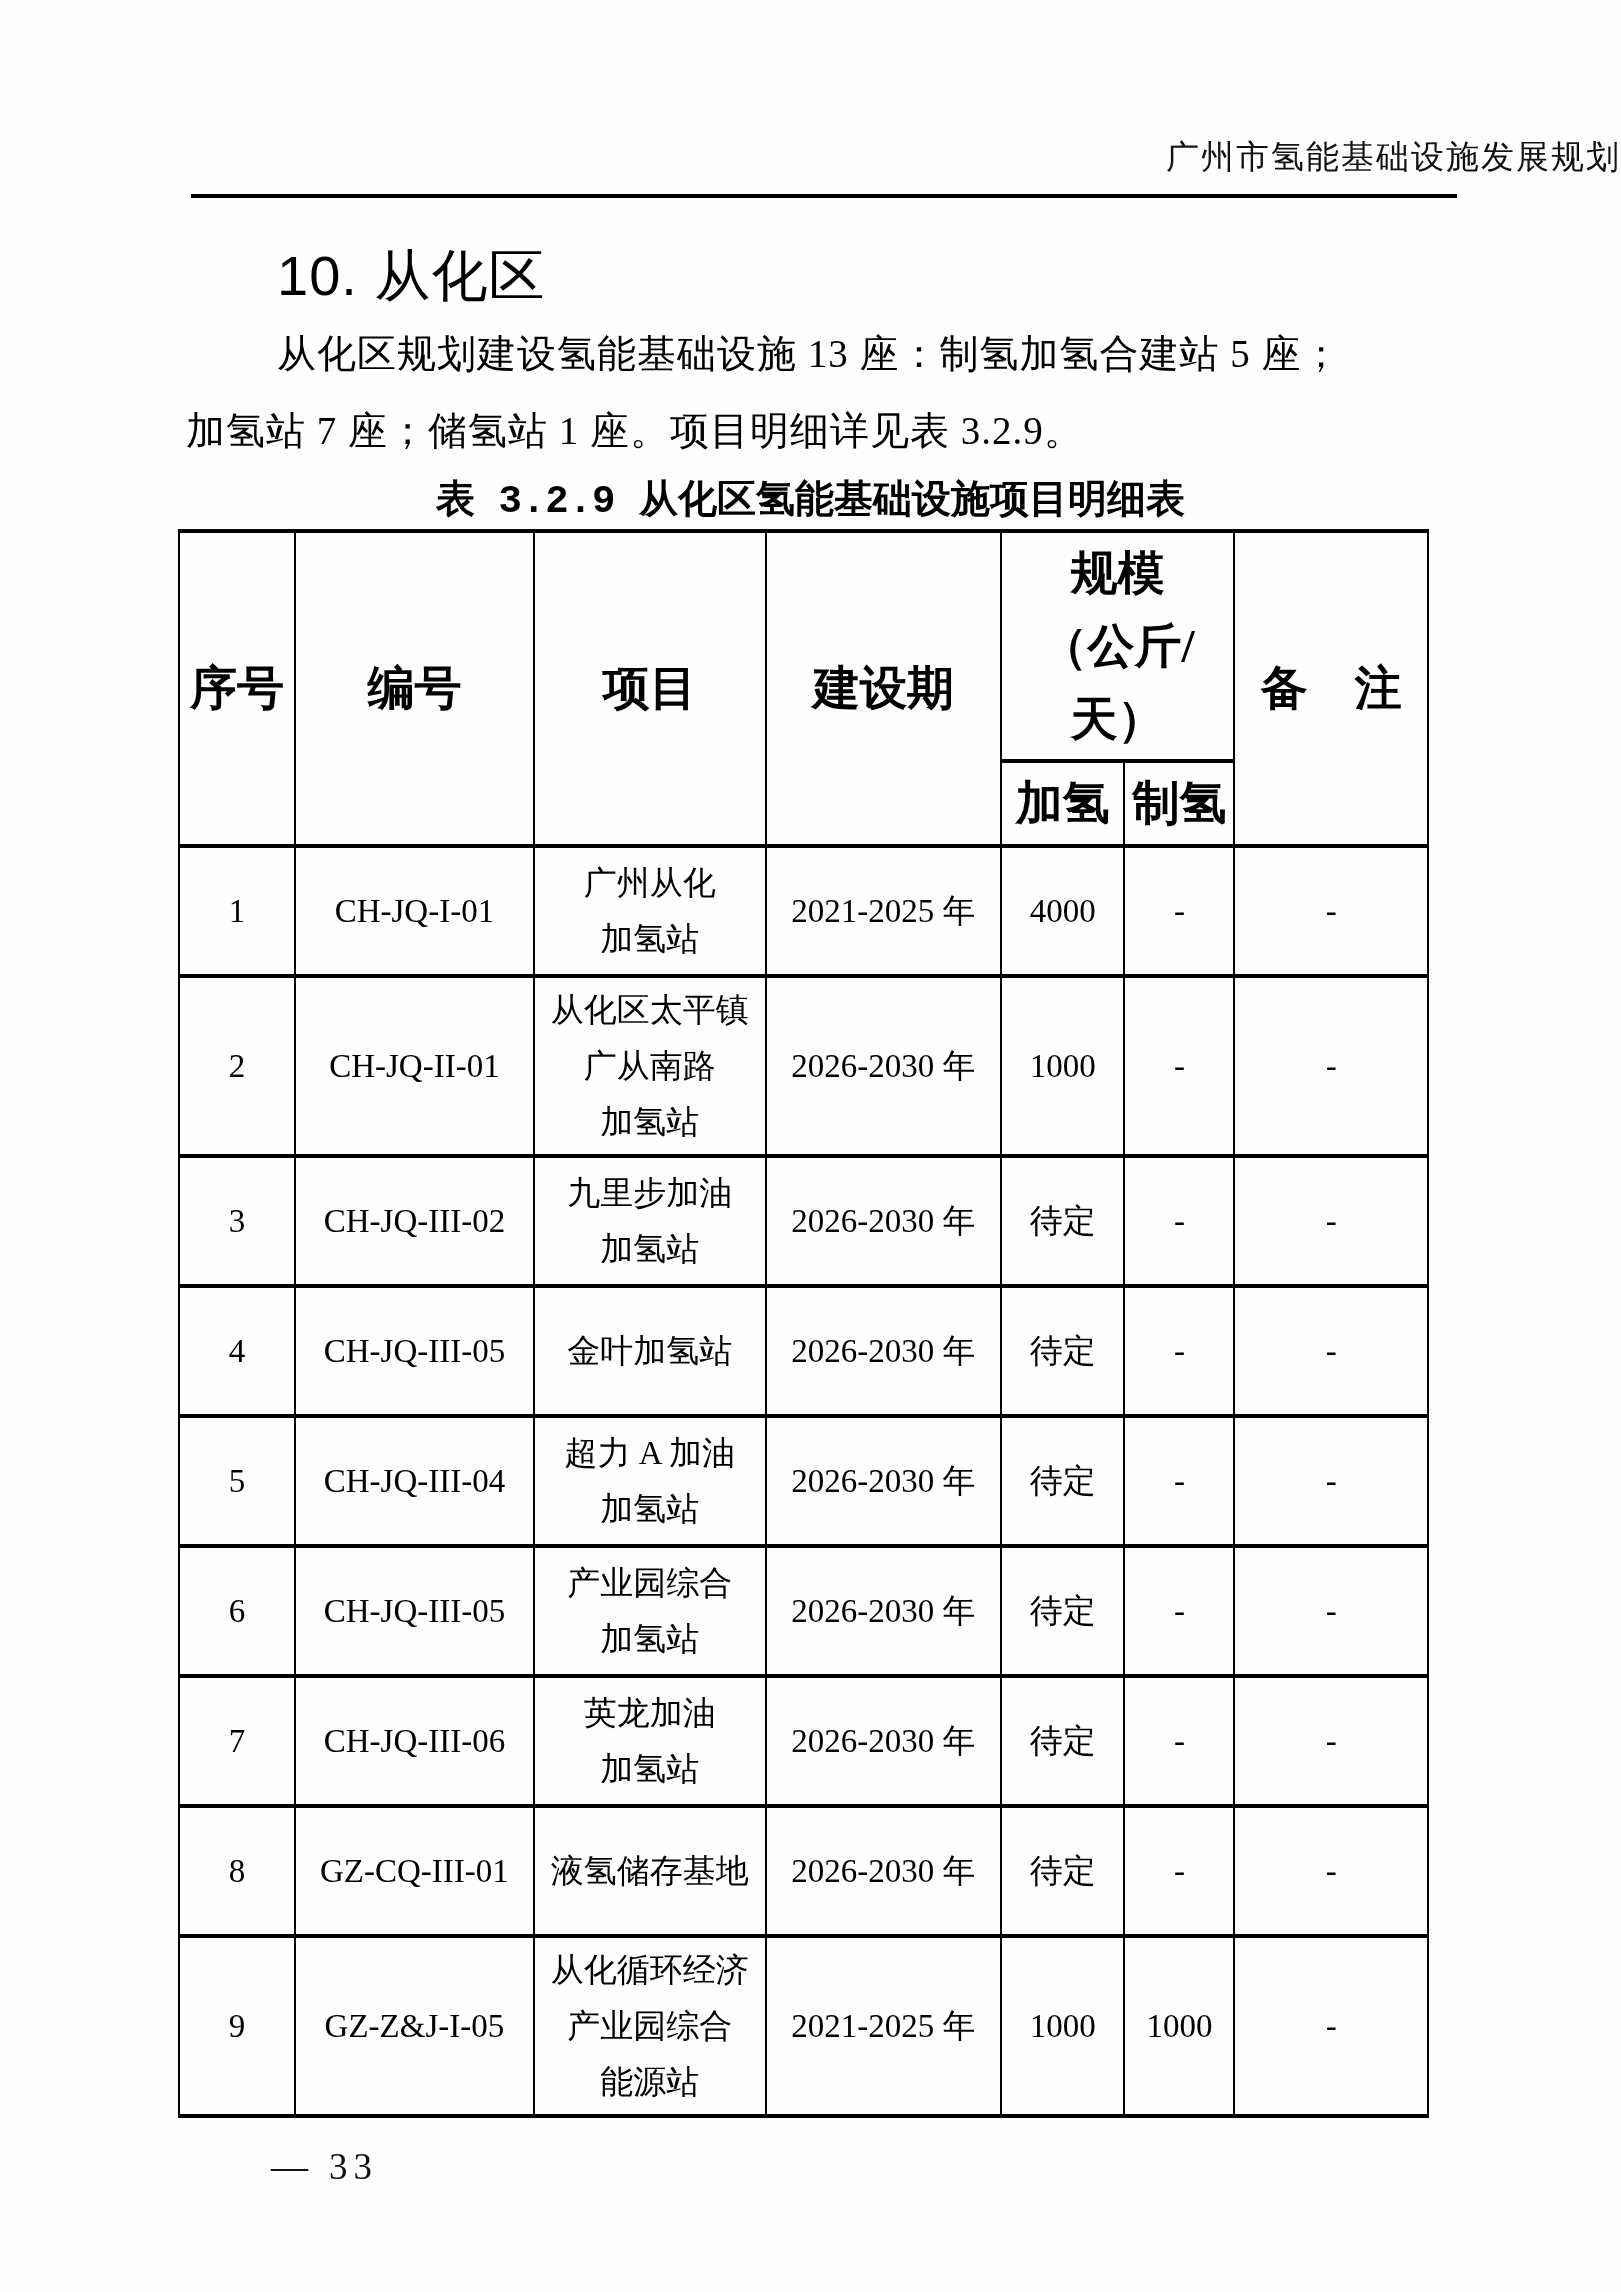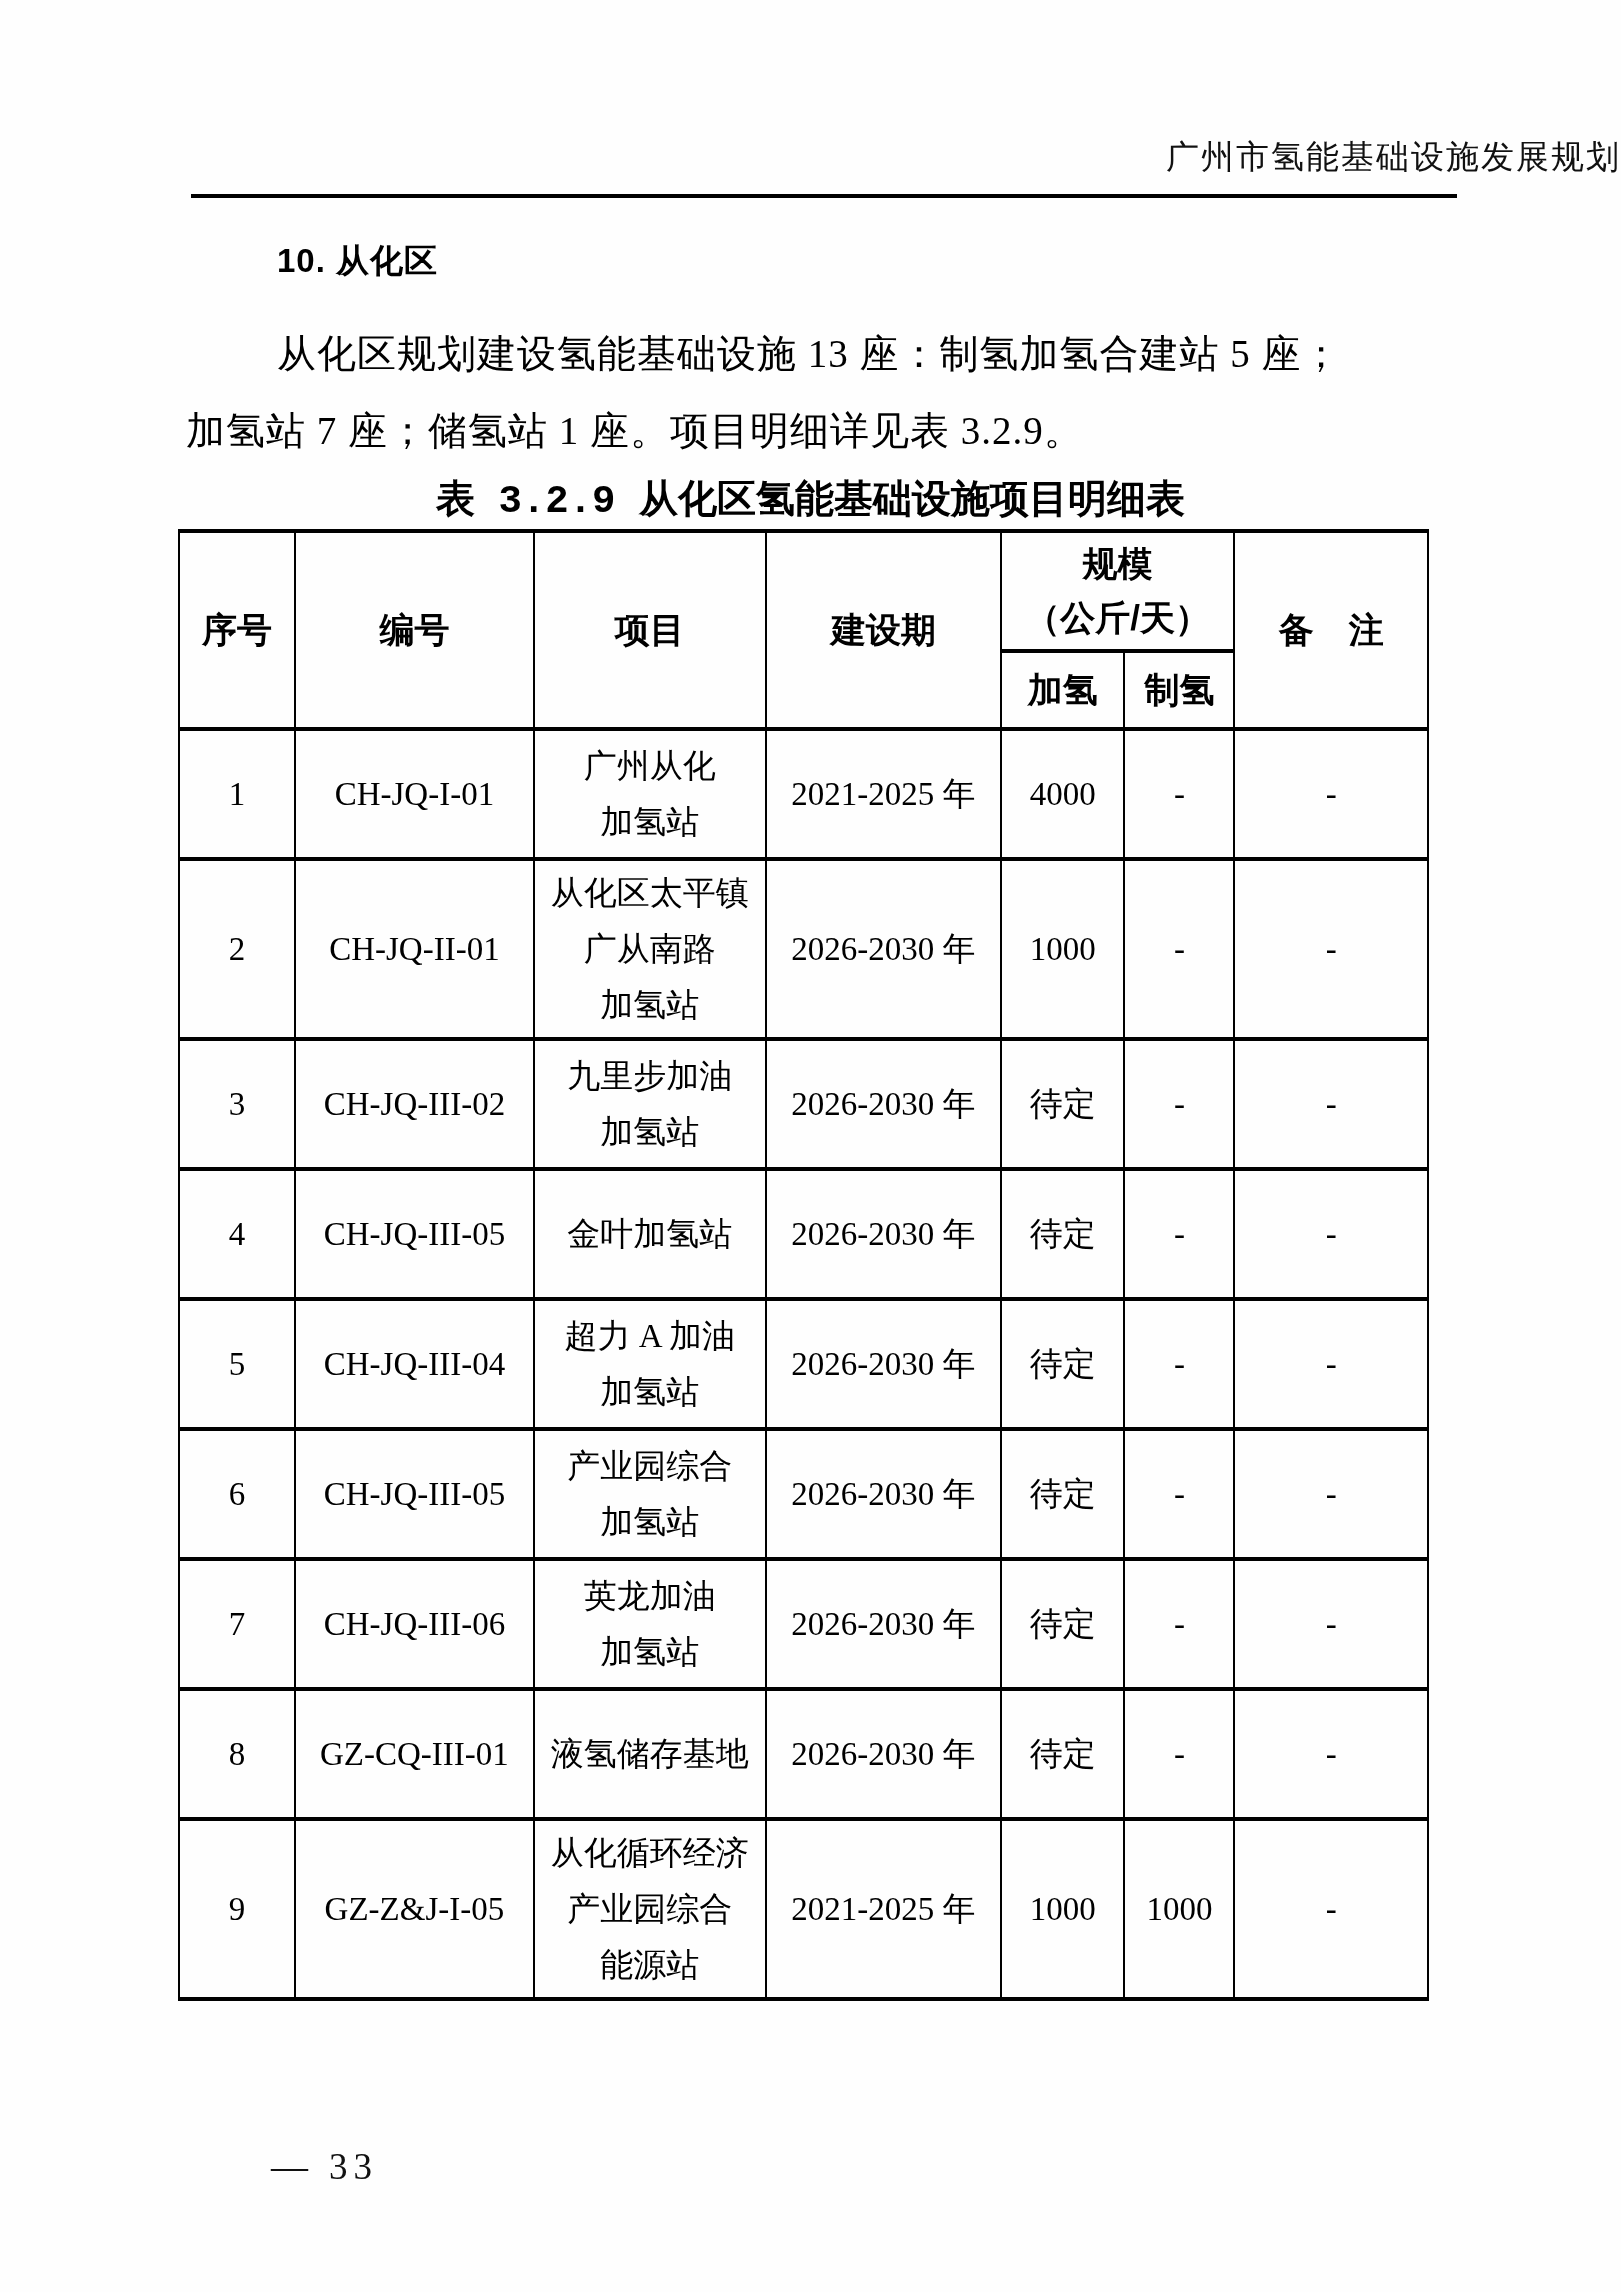--- a/index.html
+++ b/index.html
@@ -25,22 +25,22 @@
     position: absolute;
     top: 194px; left: 191px;
     width: 1266px; height: 3.9px;
     background: #000;
   }
 
   .section-heading {
     position: absolute;
     top: 239px; left: 277px;
     font-family: "Liberation Sans", "DejaVu Sans", sans-serif;
-    font-weight: bold;
-    font-size: 33px;
+    font-weight: normal;
+    font-size: 56px;
     letter-spacing: 1px;
   }
   .para-line {
     position: absolute;
     font-size: 39px;
     white-space: nowrap;
     letter-spacing: 1px;
   }
   .para-line-1 { top: 327px; left: 277px; }
   .para-line-2 { top: 404px; left: 186px; }
@@ -72,23 +72,23 @@
     border-left: 2px solid #000;
     border-right: 2px solid #000;
     border-top: 4.9px solid #000;
     border-bottom: 4.9px solid #000;
     text-align: center;
     vertical-align: middle;
     padding: 3.9px 5.9px;
     overflow: hidden;
   }
   table.infra th {
-    font-family: Liberation Sans, sans-serif;
+    font-family: Liberation Serif, serif;
     font-weight: bold;
-    font-size: 35px;
+    font-size: 47px;
     white-space: pre-line;
     line-height: 1.55;
   }
   table.infra td {
     font-size: 33px;
     line-height: 1.7;
     white-space: pre-line;
   }
   tr.hdr-top { height: 108px; }
   tr.hdr-sub { height: 78px; }

